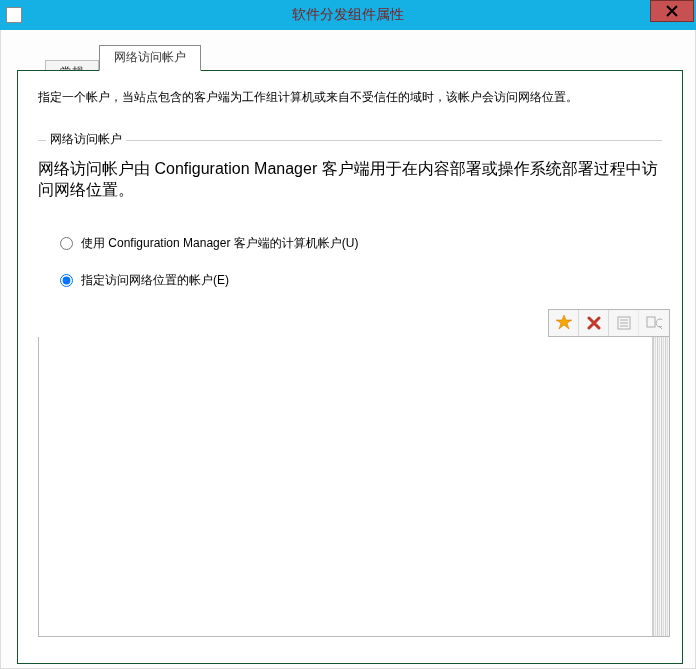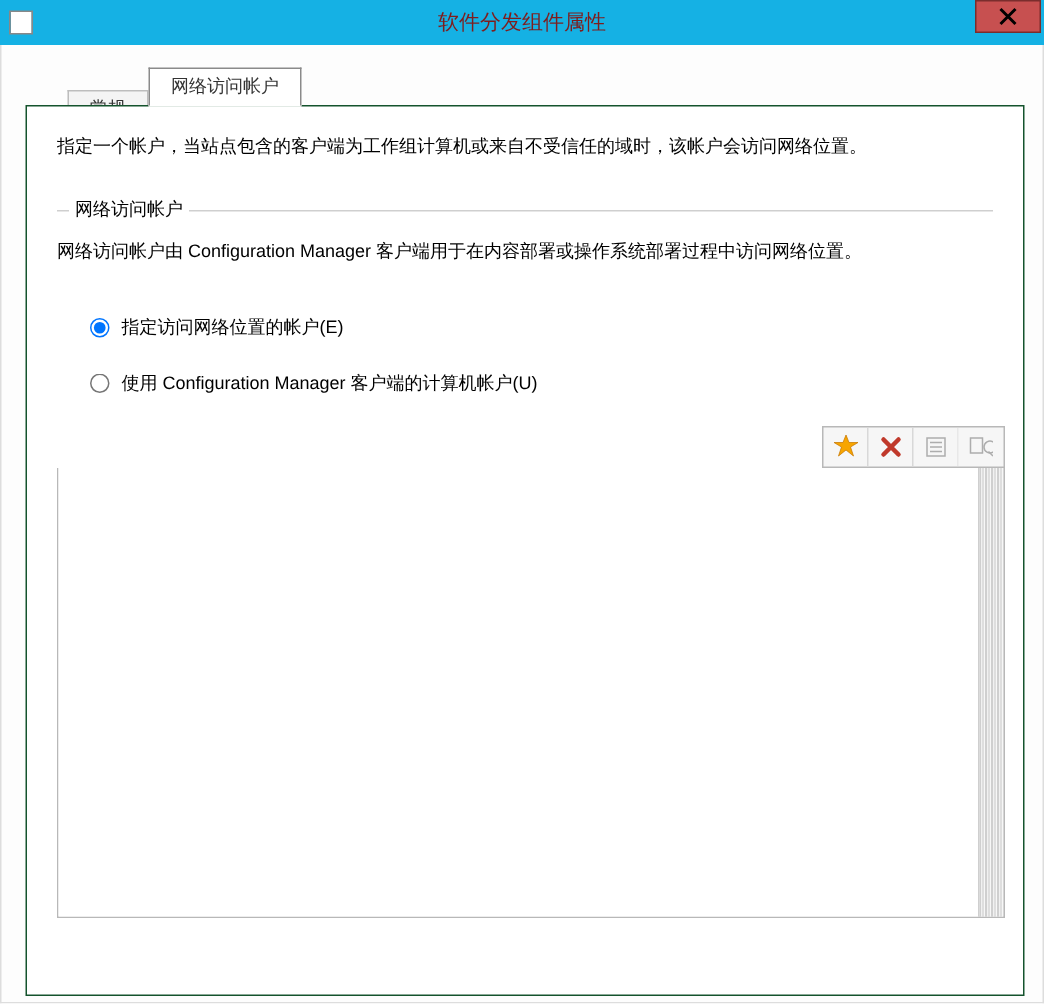--- a/index.html
+++ b/index.html
@@ -118,21 +118,21 @@
     top: -9px;
     left: 8px;
     background: #fff;
     padding: 0 4px;
     font-size: 12px;
   }
   .group-body {
     padding: 16px 0 0 0;
   }
   .explain {
-    font-size: 12px;
+    font-size: 16px;
     margin: 2px 0 34px 0;
   }
 
   .radio-row {
     display: flex;
     align-items: center;
     margin: 0 0 20px 22px;
     font-size: 12px;
   }
   .radio-row input[type="radio"] {
@@ -217,27 +217,27 @@
     <div class="desc">指定一个帐户，当站点包含的客户端为工作组计算机或来自不受信任的域时，该帐户会访问网络位置。</div>
 
     <div class="group">
       <hr class="group-hr">
       <span class="group-label">网络访问帐户</span>
 
       <div class="group-body">
         <div class="explain">网络访问帐户由 Configuration Manager 客户端用于在内容部署或操作系统部署过程中访问网络位置。</div>
 
         <div class="radio-row">
+          <input type="radio" name="naa" id="r1" style="">
+          <label for="r1">使用 Configuration Manager 客户端的计算机帐户(U)</label>
+        </div>
+
+        <div class="radio-row">
           <input type="radio" name="naa" id="r2" checked="" style="">
           <label for="r2">指定访问网络位置的帐户(E)</label>
-        </div>
-
-        <div class="radio-row">
-          <input type="radio" name="naa" id="r1" style="">
-          <label for="r1">使用 Configuration Manager 客户端的计算机帐户(U)</label>
         </div>
 
         <div class="toolbar-area">
           <div class="toolbar">
             <div class="tbtn enabled" title="New">
               <svg width="16" height="16" viewBox="0 0 16 16">
                 <polygon points="8,0 10,5 16,5 11,8 13,14 8,10 3,14 5,8 0,5 6,5" fill="#f7a500" stroke="#c77700" stroke-width="0.5"></polygon>
               </svg>
             </div>
             <div class="tbtn enabled" title="Delete">

